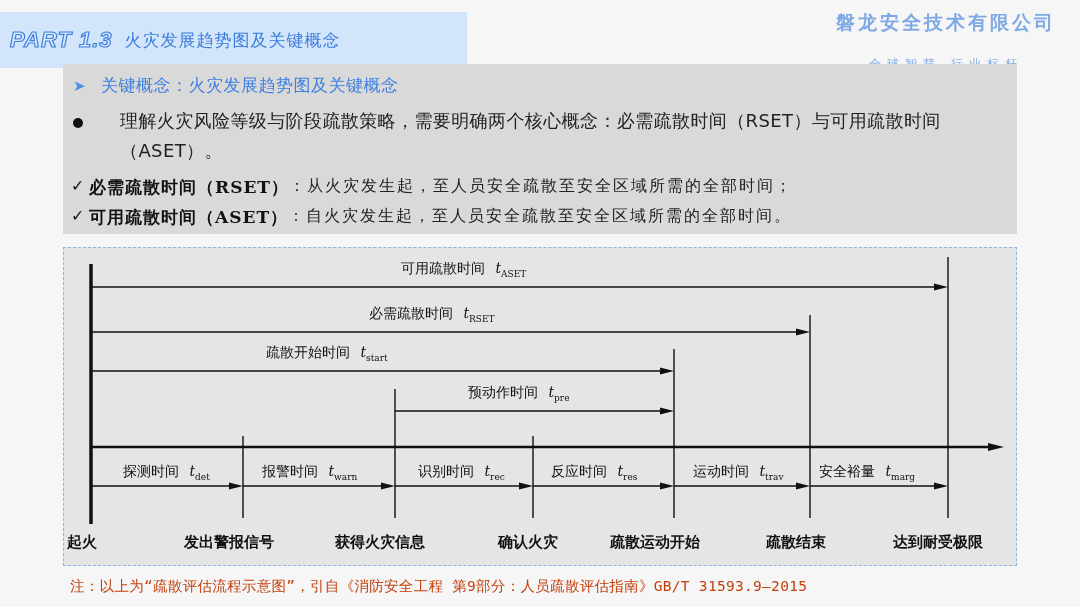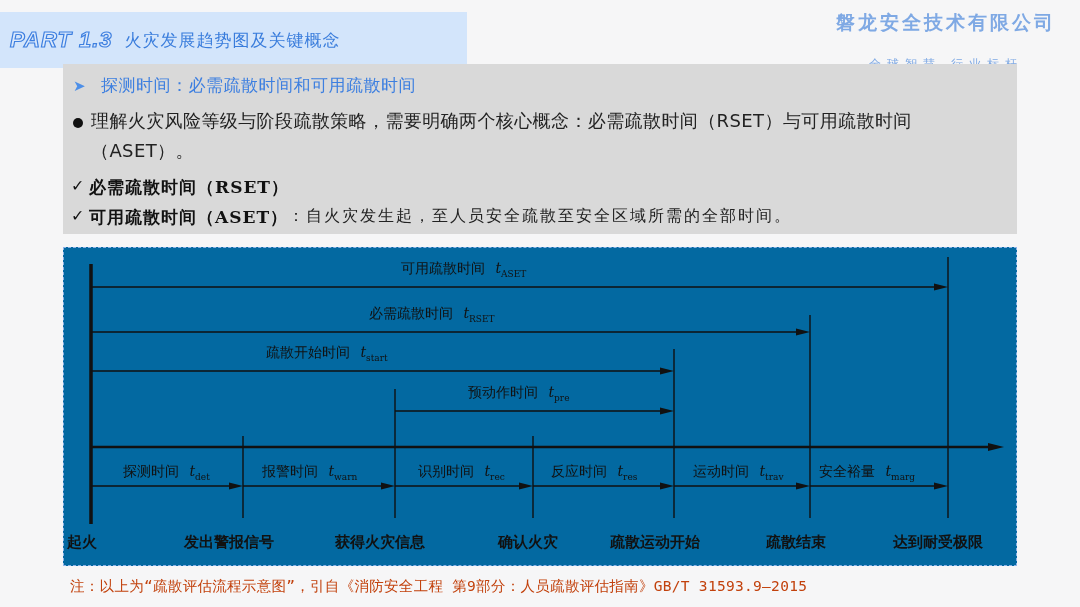--- a/index.html
+++ b/index.html
@@ -13,56 +13,57 @@
   .company { position:absolute; right:24px; top:10px; text-align:center; }
   .company-name { font-size:19px; font-weight:bold; color:#7fa9e4; letter-spacing:3px; }
   .company-slogan { font-size:12px; color:#7fa9e4; letter-spacing:6px; margin-top:20px; }
   .panel { position:absolute; left:63px; top:64px; width:954px; height:170px; background:#d9d9d9; }
   .row { position:absolute; left:0; display:flex; align-items:flex-start; }
   .heading-row { top:10px; }
   .arrow-icon { width:14px; height:14px; margin-left:10px; margin-top:5px; color:#4d8fe8; font-size:15px; line-height:14px; }
   .heading-text { color:#3d7fe0; font-size:17px; margin-left:14px; letter-spacing:0.5px; }
   .bullet-row { top:46px; }
   .bullet-icon { width:10px; height:10px; background:#111; border-radius:50%; margin-left:10px; margin-top:8px; }
-  .bullet-text { font-size:18px; color:#222; margin-left:8px; width:900px; line-height:30px; margin-top:-4px; letter-spacing:0.4px; }
+  .bullet-text { font-size:18px; color:#222; margin-left:37px; width:900px; line-height:30px; margin-top:-4px; letter-spacing:0.4px; }
   .check-row { font-family:"DejaVu Serif", "Liberation Serif", serif; }
   .check-icon { margin-left:8px; font-size:16px; color:#111; width:18px; }
   .check-term { font-size:17px; color:#111; font-weight:bold; letter-spacing:1px; }
   .check-def { font-size:16px; color:#222; letter-spacing:2px; }
   .check1 { top:112px; } .check2 { top:142px; }
-  .diagram { position:absolute; left:63px; top:247px; width:954px; height:319px; background:#0369a1;
+  .diagram { position:absolute; left:63px; top:247px; width:954px; height:319px; background:#e5e5e5;
              border:1px dashed #8db3e8; box-sizing:border-box; }
   .note { position:absolute; left:70px; top:577px; font-family:"DejaVu Sans Mono", monospace; font-size:14.5px; color:#c2410c; letter-spacing:0.3px; }
   svg text { font-family:"DejaVu Sans", "Liberation Sans", sans-serif; }
 </style>
 </head>
 <body>
 
 <div class="title-bar">
   <span class="part">PART 1.3</span>
   <span class="title-text">火灾发展趋势图及关键概念</span>
 </div>
 
 <div class="company">
   <div class="company-name">磐龙安全技术有限公司</div>
   <div class="company-slogan">全球智慧 行业标杆</div>
 </div>
 
 <div class="panel">
   <div class="row heading-row">
     <span class="arrow-icon">➤</span>
-    <span class="heading-text">探测时间：必需疏散时间和可用疏散时间</span>
+    <span class="heading-text">关键概念：火灾发展趋势图及关键概念</span>
   </div>
   <div class="row bullet-row">
     <span class="bullet-icon"></span>
     <span class="bullet-text">理解火灾风险等级与阶段疏散策略，需要明确两个核心概念：必需疏散时间（RSET）与可用疏散时间（ASET）。</span>
   </div>
   <div class="row check-row check1">
     <span class="check-icon">✓</span>
     <span class="check-term">必需疏散时间（RSET）</span>
+    <span class="check-def">：从火灾发生起，至人员安全疏散至安全区域所需的全部时间；</span>
   </div>
   <div class="row check-row check2">
     <span class="check-icon">✓</span>
     <span class="check-term">可用疏散时间（ASET）</span>
     <span class="check-def">：自火灾发生起，至人员安全疏散至安全区域所需的全部时间。</span>
   </div>
 </div>
 
 <div class="diagram">
   <svg id="diag" width="954" height="319" viewBox="63 247 954 319" xmlns="http://www.w3.org/2000/svg">

